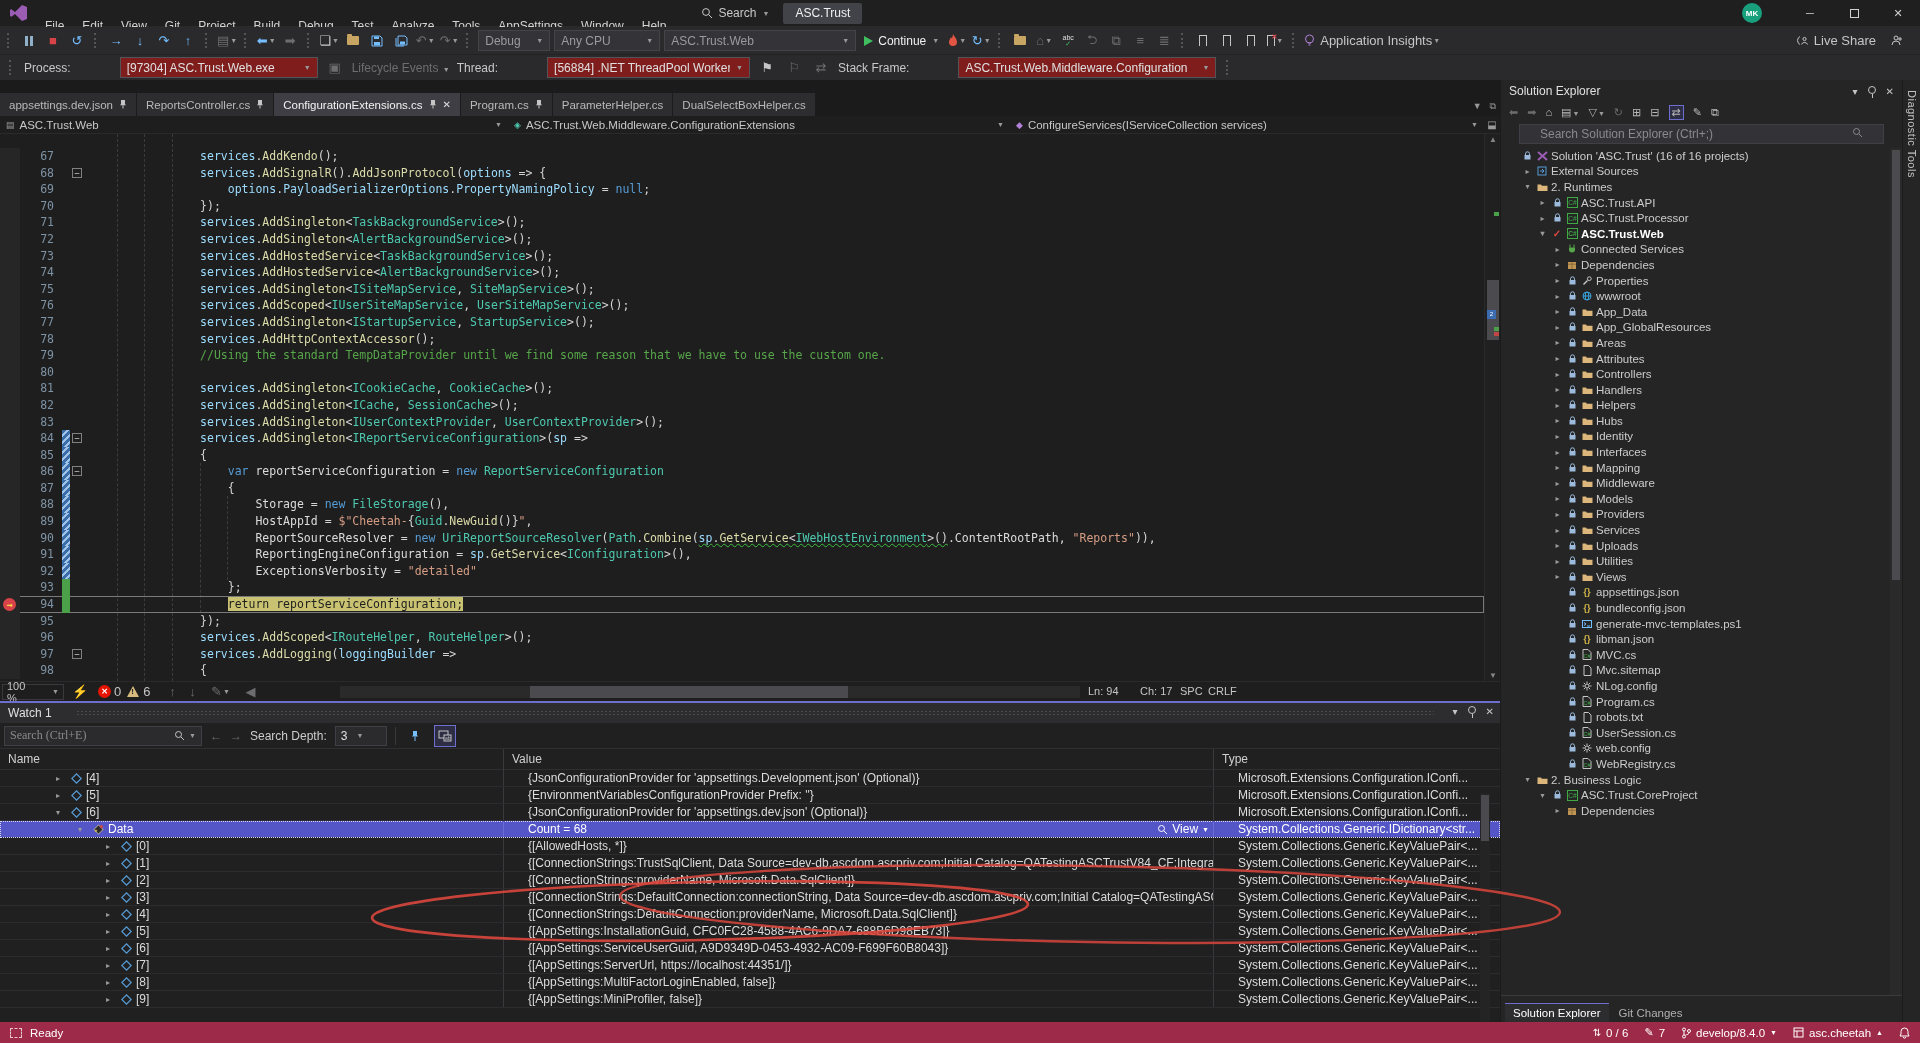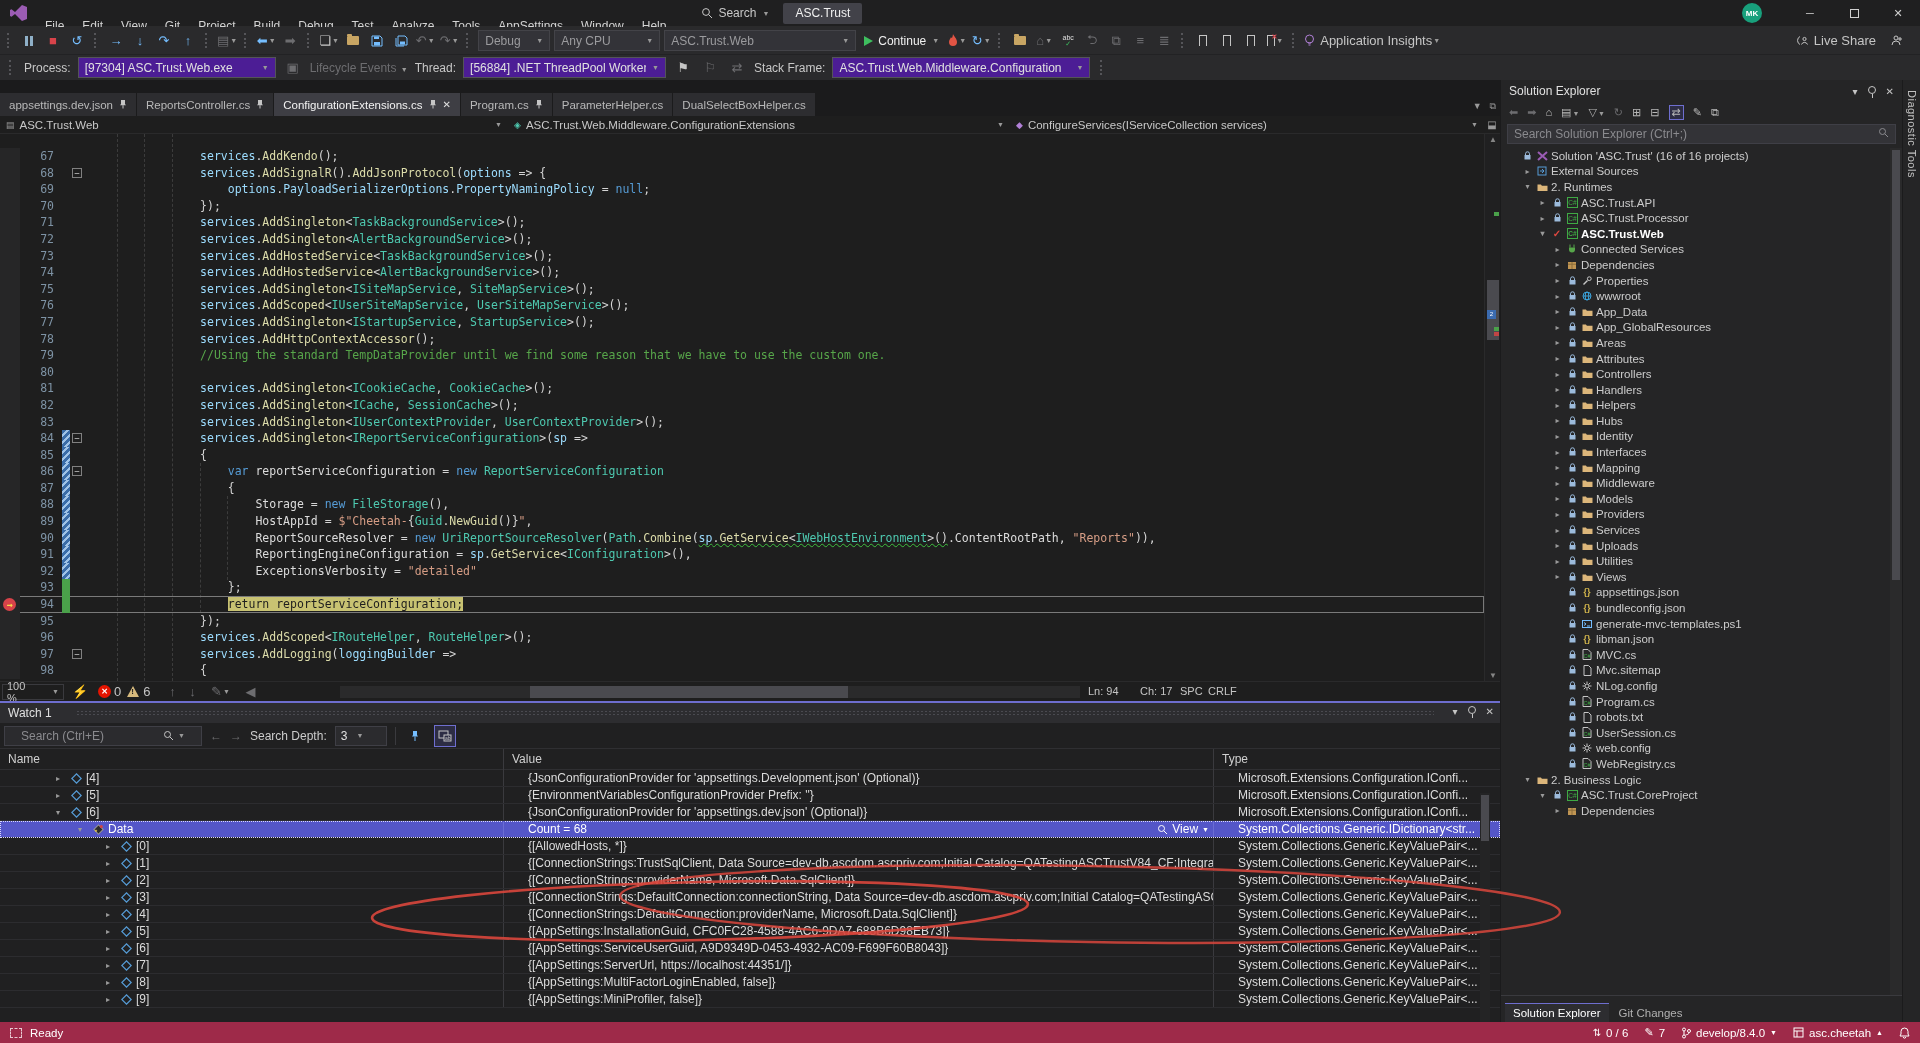--- a/index.html
+++ b/index.html
@@ -39,21 +39,21 @@
   .mini-folder:before { content:""; position:absolute; left:0; top:-2px; width:5px; height:2px; background:#C8A563; border-radius:1px 1px 0 0; }
   .bookmark { width:8px; height:11px; border:1px solid #c5c5c5; border-bottom:none; position:relative; }
   .bookmark:after { content:""; position:absolute; left:-1px; bottom:-4px; border-left:4px solid transparent; border-right:4px solid transparent; border-top:4px solid #2a2a2c; width:0; }
   .bm-x { position:absolute; right:-3px; top:-3px; color:#D8434A; font-size:7px; font-weight:bold; }
   #toolbar-right { margin-left:auto; display:flex; align-items:center; gap:10px; padding-right:14px; color:#c8c8c8; }
 
   
   #procbar { position:absolute; left:0; top:54px; width:1920px; height:26px; background:#2a2a2c;
     border-top:1px solid #222224; display:flex; align-items:center; gap:7px; padding-left:6px; }
   #procbar .lbl { color:#c8c8c8; }
-  #procbar .combo { background:#4c1d95; border:1px solid #545458; color:#e0e0e0; }
+  #procbar .combo { background:#7f1d1d; border:1px solid #545458; color:#e0e0e0;margin-left:42px; }
 
   
   #editor-col { position:absolute; left:0; top:80px; width:1500px; height:942px; background:#1e1e1e; }
 
   #tabstrip { position:absolute; left:0; top:0; width:1500px; height:36px; background:#1b1b1c; }
   #tabs { position:absolute; left:0; bottom:0; display:flex; gap:1px; }
   .tab { height:23px; background:#2d2d30; color:#b9b9b9; display:flex; align-items:center; gap:6px; padding:0 9px; font-size:11.5px; }
   .tab.active { background:#3e3e44; color:#f2f2f2; }
   .tab .x { font-size:10px; color:#e0e0e0; }
   #tabstrip-icons { position:absolute; right:4px; bottom:4px; display:flex; gap:8px; color:#9a9a9a; font-size:9px; }
@@ -111,21 +111,21 @@
   .edstat-lbl { position:absolute; top:3px; color:#c5c5c5; }
 
   
   #watch { position:absolute; left:0; top:621px; width:1500px; height:321px; background:#202021; border-top:2px solid #6e6ecf; }
   #watch-title { height:20px; background:#2d2d30; display:flex; align-items:center; padding-left:8px; color:#e0e0e0; position:relative; }
   #watch-grip { position:absolute; left:76px; right:66px; top:7px; height:6px;
     background-image:radial-gradient(#4a4a50 1px, transparent 1px); background-size:4px 3px; }
   #watch-wins { position:absolute; right:6px; top:3px; display:flex; gap:10px; color:#c5c5c5; font-size:10px; }
   #watch-toolbar { height:26px; display:flex; align-items:center; gap:8px; padding-left:4px; border-bottom:1px solid #2f2f32; }
   #watch-search { width:198px; height:20px; background:#2b2b2e; border:1px solid #3f3f46; display:flex; align-items:center;
-    padding:0 16px; color:#8a8a8e; gap:6px; }
+    padding:0 5px; color:#8a8a8e; gap:6px;font-family:Liberation Serif, serif; }
   #watch-search .mag { margin-left:auto; display:flex; align-items:center; gap:3px; }
   .wt-arrow { color:#6d6d70; font-size:12px; }
   #depth-combo { width:52px; height:20px; background:#2b2b2e; border:1px solid #3f3f46; display:flex; align-items:center;
     padding:0 5px; color:#e0e0e0; gap:8px; }
   .wt-toggle { width:22px; height:22px; display:flex; align-items:center; justify-content:center; color:#75BEFF; }
   .wt-toggle.on { border:1px solid #6e6ecf; background:#2d2d44; }
   #watch-cols { height:21px; display:grid; grid-template-columns:503px 710px 1fr; align-items:center;
     border-bottom:1px solid #2f2f32; color:#d0d0d0; }
   #watch-cols span { padding-left:8px; border-left:1px solid #3a3a3e; height:21px; line-height:21px; }
   #watch-cols span:first-child { border-left:none; }
@@ -143,22 +143,22 @@
 
   
   #annotation { position:absolute; left:0; top:0; width:1920px; height:1043px; pointer-events:none; z-index:50; }
 
   
   #sepanel { position:absolute; left:1500px; top:80px; width:402px; height:942px; background:#252526; border-left:1px solid #1b1b1c; }
   #se-title { height:22px; display:flex; align-items:center; padding:0 8px; color:#e0e0e0; }
   #se-title .icons { margin-left:auto; display:flex; gap:10px; color:#c5c5c5; font-size:10px; }
   #se-toolbar { height:20px; display:flex; align-items:center; gap:9px; padding:0 8px; color:#b8b8b8; font-size:11px; }
   #se-toolbar .hl { border:1px solid #6e6ecf; background:#2d2d44; padding:0 2px; }
-  #se-search { margin:2px 6px; height:20px; background:#333337; border:1px solid #3f3f46; display:flex; align-items:center;
-    padding:0 6px; color:#8a8a8e; }
+  #se-search { margin:2px 18px; height:20px; background:#333337; border:1px solid #3f3f46; display:flex; align-items:center;
+    padding:0 20px; color:#8a8a8e; }
   #se-search .mag { margin-left:auto; }
   #se-tree { position:absolute; left:0; top:68px; width:390px; bottom:27px; overflow:hidden; }
   .trow { height:15.6px; display:flex; align-items:center; gap:3px; color:#cccccc; font-size:11.5px; white-space:nowrap; }
   .trow.bold { color:#fff; font-weight:bold; }
   .tchev { width:11px; text-align:center; color:#9a9a9a; font-size:8px; flex:0 0 11px; }
   .tico { display:inline-flex; align-items:center; justify-content:center; width:12px; }
   #se-vscroll { position:absolute; right:0; top:68px; width:12px; bottom:27px; background:#2a2a2b; }
   #se-vthumb { position:absolute; left:2px; top:2px; width:8px; height:430px; background:#4a4a4f; }
   #se-tabs { position:absolute; left:0; bottom:0; width:402px; height:27px; background:#252526; border-top:1px solid #3a3a3e;
     display:flex; align-items:flex-end; gap:2px; padding-left:4px; }

